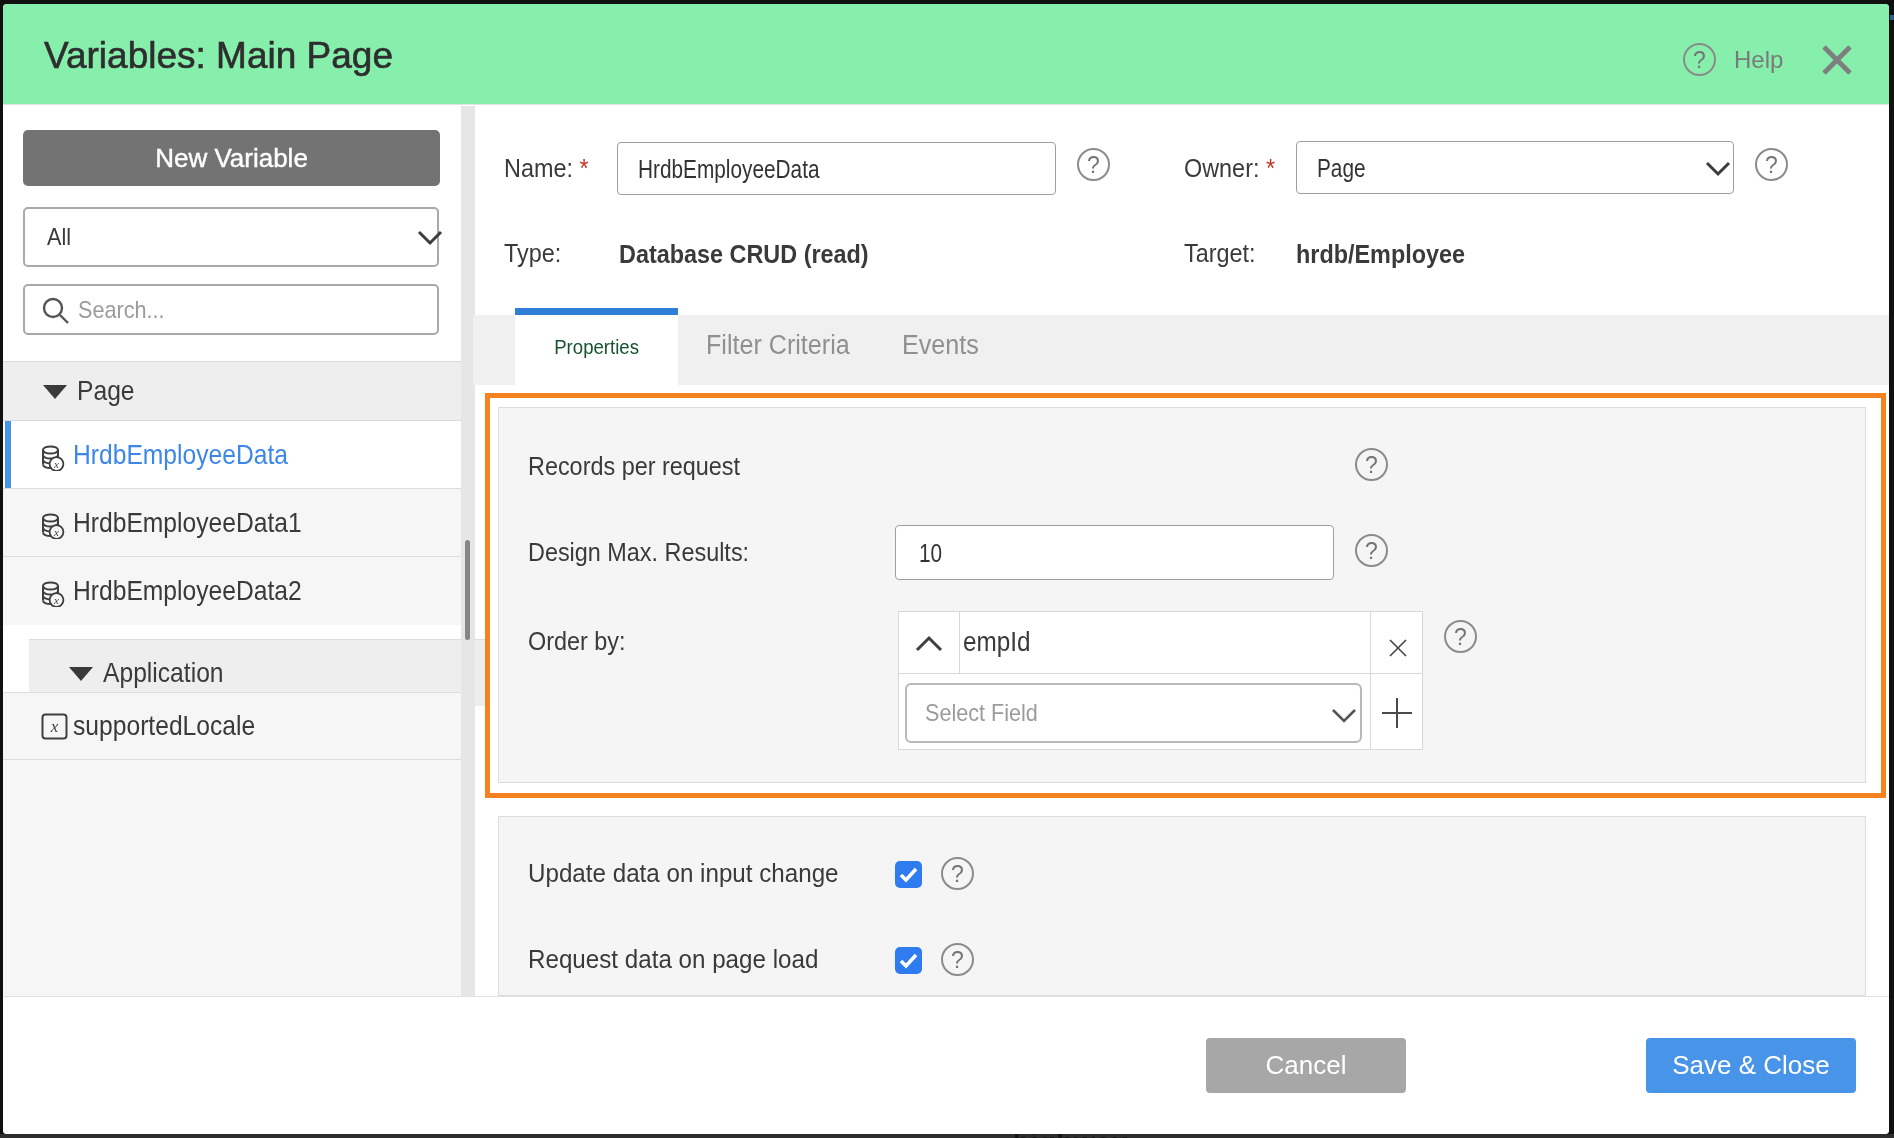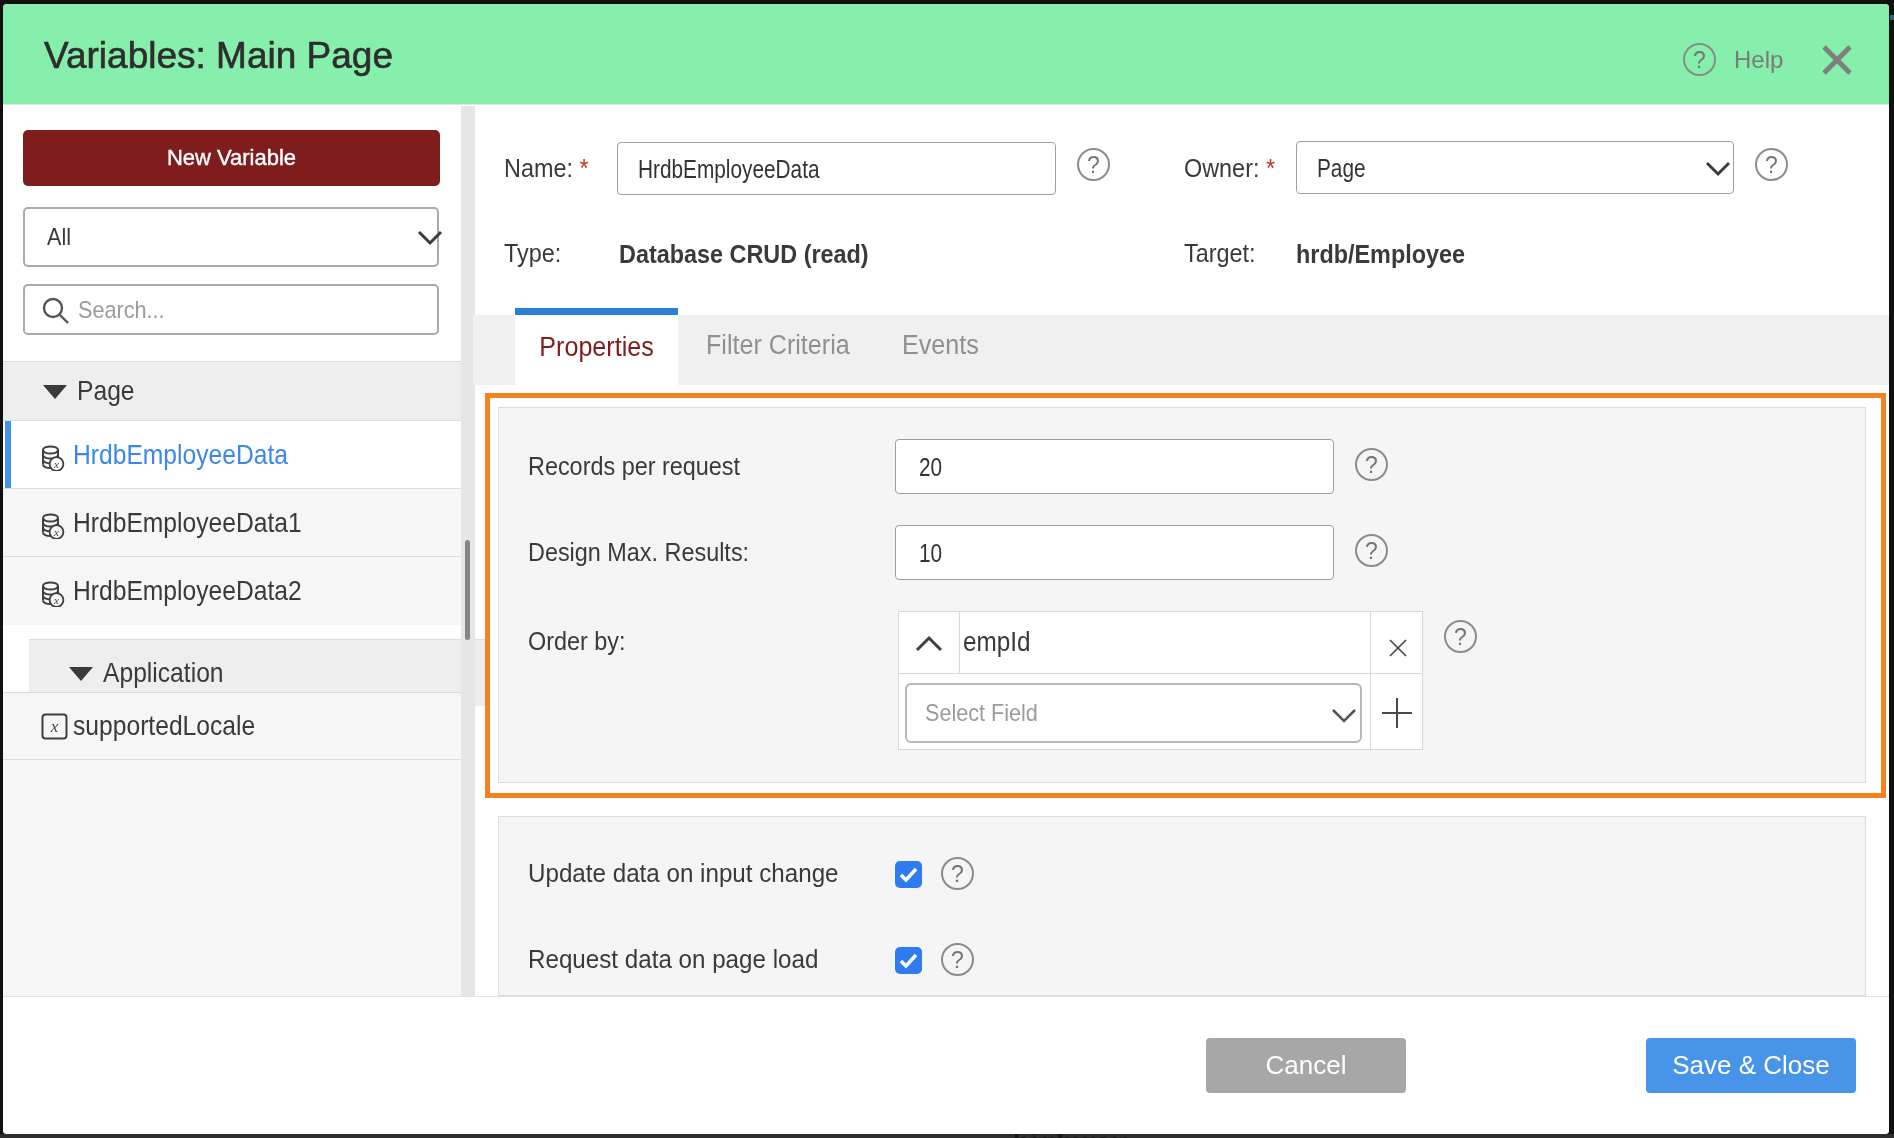--- a/index.html
+++ b/index.html
@@ -10,41 +10,41 @@
   #titlebar { position:absolute; left:0; top:0; width:100%; height:101px; background:#86efac; border-bottom:1px solid #e3e3e3; }
   #title { position:absolute; left:41px; top:31px; font-size:37px; font-weight:400; color:#2e2e2e; -webkit-text-stroke:0.6px #2e2e2e; }
   .qi { position:absolute; border-radius:50%; border:2.5px solid #8b8b8b; color:#757575; text-align:center; line-height:28px; }
   .qi span { font-size:23px; color:#757575; }
   #helptext { position:absolute; left:1731px; top:42px; font-size:24px; color:#7a7a7a; }
   
   #body { position:absolute; left:0; top:102px; width:100%; height:890px; }
   #sidebar { position:absolute; left:0; top:0; width:458px; height:890px; background:#fff; }
   #track { position:absolute; left:458px; top:0; width:14px; height:890px; background:#e6e6e6; }
   #thumb { position:absolute; left:462px; top:434px; width:5px; height:100px; background:#868686; border-radius:3px; }
-  #newvar { position:absolute; left:20px; top:24px; width:417px; height:56px; background:#7f1d1d; border-radius:5px; color:#fff; font-size:22px; font-weight:500; -webkit-text-stroke:0.4px #fff; text-align:center; line-height:56px; }
+  #newvar { position:absolute; left:20px; top:24px; width:417px; height:56px; background:#737373; border-radius:5px; color:#fff; font-size:26px; font-weight:500; -webkit-text-stroke:0.4px #fff; text-align:center; line-height:56px; }
   #allsel { position:absolute; left:20px; top:101px; width:416px; height:60px; background:#fff; border:2px solid #a9a9a9; border-radius:5px; }
   #allsel .t { position:absolute; left:22px; top:14px; font-size:24px; color:#3a3a3a; transform:scaleX(0.9); transform-origin:0 50%; }
   #searchbox { position:absolute; left:20px; top:178px; width:416px; height:51px; background:#fff; border:2px solid #a9a9a9; border-radius:5px; }
   #searchbox .t { position:absolute; left:53px; top:10px; font-size:24px; color:#9b9b9b; transform:scaleX(0.9); transform-origin:0 50%; }
   .srow { position:absolute; left:0; width:458px; border-top:1px solid #dcdcdc; }
   .hdr { background:#eeeeee; }
   .itm { background:#f6f6f6; }
   .sel { background:#ffffff; }
   .tri { position:absolute; left:40px; width:0; height:0; border-left:12px solid transparent; border-right:12px solid transparent; border-top:14px solid #3a3a3a; }
   .rowtxt { position:absolute; font-size:28px; line-height:30px; color:#3a3a3a; transform:scaleX(0.88); transform-origin:0 50%; white-space:nowrap; }
   .bluebar { position:absolute; left:2px; top:0; width:6px; height:100%; background:#4795e8; }
   
   .lbl { position:absolute; font-size:26px; line-height:28px; color:#3a3a3a; transform:scaleX(0.90); transform-origin:0 50%; white-space:nowrap; }
   .bold { font-weight:bold; }
   .red { color:#c7311f; }
   .input { position:absolute; background:#fff; border:1.5px solid #9e9e9e; border-radius:4px; }
   .input .t { position:absolute; left:20px; font-size:26px; line-height:28px; color:#333; transform:scaleX(0.8); transform-origin:0 50%; white-space:nowrap; }
   
   #tabbar { position:absolute; left:470px; top:311px; width:1416px; height:70px; background:#f0f0f0; }
-  #tabactive { position:absolute; left:512px; top:304px; width:163px; height:78px; background:#fff; border-top:7px solid #2e7fd8; text-align:center; font-size:27px; color:#7f1d1d; line-height:64px; }
+  #tabactive { position:absolute; left:512px; top:304px; width:163px; height:78px; background:#fff; border-top:7px solid #2e7fd8; text-align:center; font-size:20px; color:#14532d; line-height:64px; }
   .tabtxt { position:absolute; top:326px; font-size:27px; line-height:31px; color:#909090; transform:scaleX(0.93); transform-origin:0 50%; white-space:nowrap; }
   
   #orange { position:absolute; left:482px; top:389px; width:1401px; height:405px; border:5px solid #f6821f; }
   .panel { position:absolute; left:495px; width:1368px; background:#f5f5f5; border:1px solid #dcdcdc; }
   
   #obox { position:absolute; left:895px; top:607px; width:525px; height:139px; background:#fff; border:1px solid #d8d8d8; }
   
   #footer { position:absolute; left:0; top:992px; width:100%; height:138px; background:#fff; border-top:1px solid #e0e0e0;padding-left:32px; }
   .btn { position:absolute; top:41px; height:55px; border-radius:4px; color:#fff; font-size:26px; text-align:center; line-height:55px; }
   
@@ -159,23 +159,20 @@
   <div class="lbl bold" style="left:1293px; top:236px;">hrdb/Employee</div>
 
   <div id="tabbar"></div>
   <div id="tabactive"><span style="display:inline-block; transform:scaleX(0.93);">Properties</span></div>
   <div class="tabtxt" style="left:703px;">Filter Criteria</div>
   <div class="tabtxt" style="left:899px;">Events</div>
 
   <div class="panel" style="top:403px; height:376px;"></div>
   <div id="orange"></div>
   <div class="lbl" style="left:525px; top:448px;">Records per request</div>
-  <div class="input" style="left:892px; top:435px; width:439px; height:55px;">
-      <span class="t" style="top:13px; left:23px;">20</span>
-    </div>
   <div class="qi" style="left:1352px; top:444px; width:33px; height:33px;"><span style="position:relative; top:1px;">?</span></div>
   <div class="lbl" style="left:525px; top:534px;">Design Max. Results:</div>
   <div class="input" style="left:892px; top:521px; width:439px; height:55px;">
       <span class="t" style="top:13px; left:23px;">10</span>
     </div>
   <div class="qi" style="left:1352px; top:530px; width:33px; height:33px;"><span style="position:relative; top:1px;">?</span></div>
   <div class="lbl" style="left:525px; top:623px;">Order by:</div>
   <div id="obox">
     <div class="abs" style="left:0; top:0; width:523px; height:62px; border-bottom:1px solid #d8d8d8;"></div>
     <div class="abs" style="left:60px; top:0; width:1px; height:62px; background:#d8d8d8;"></div>

